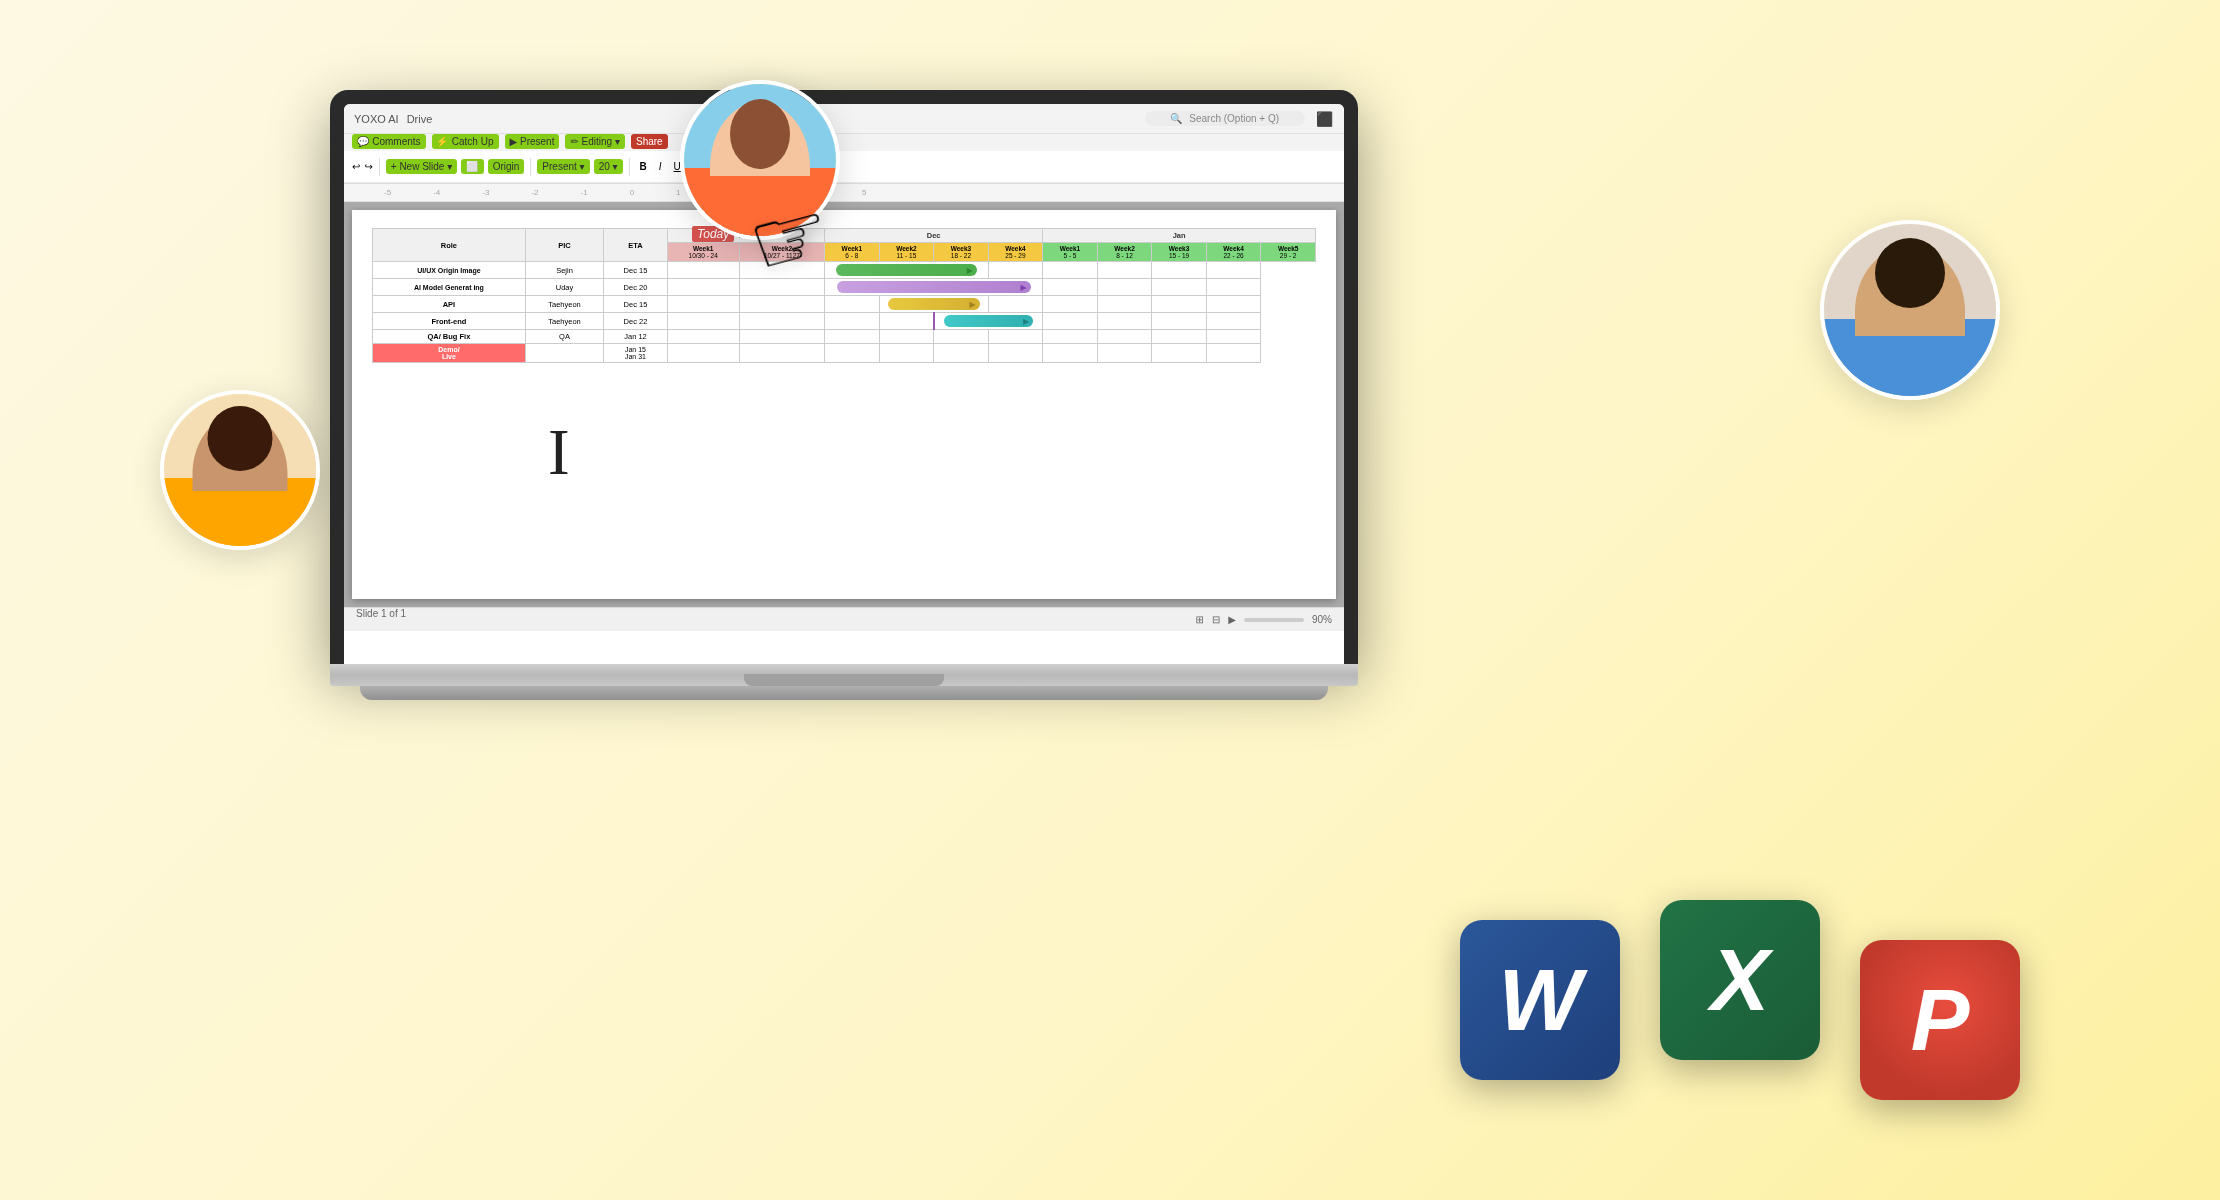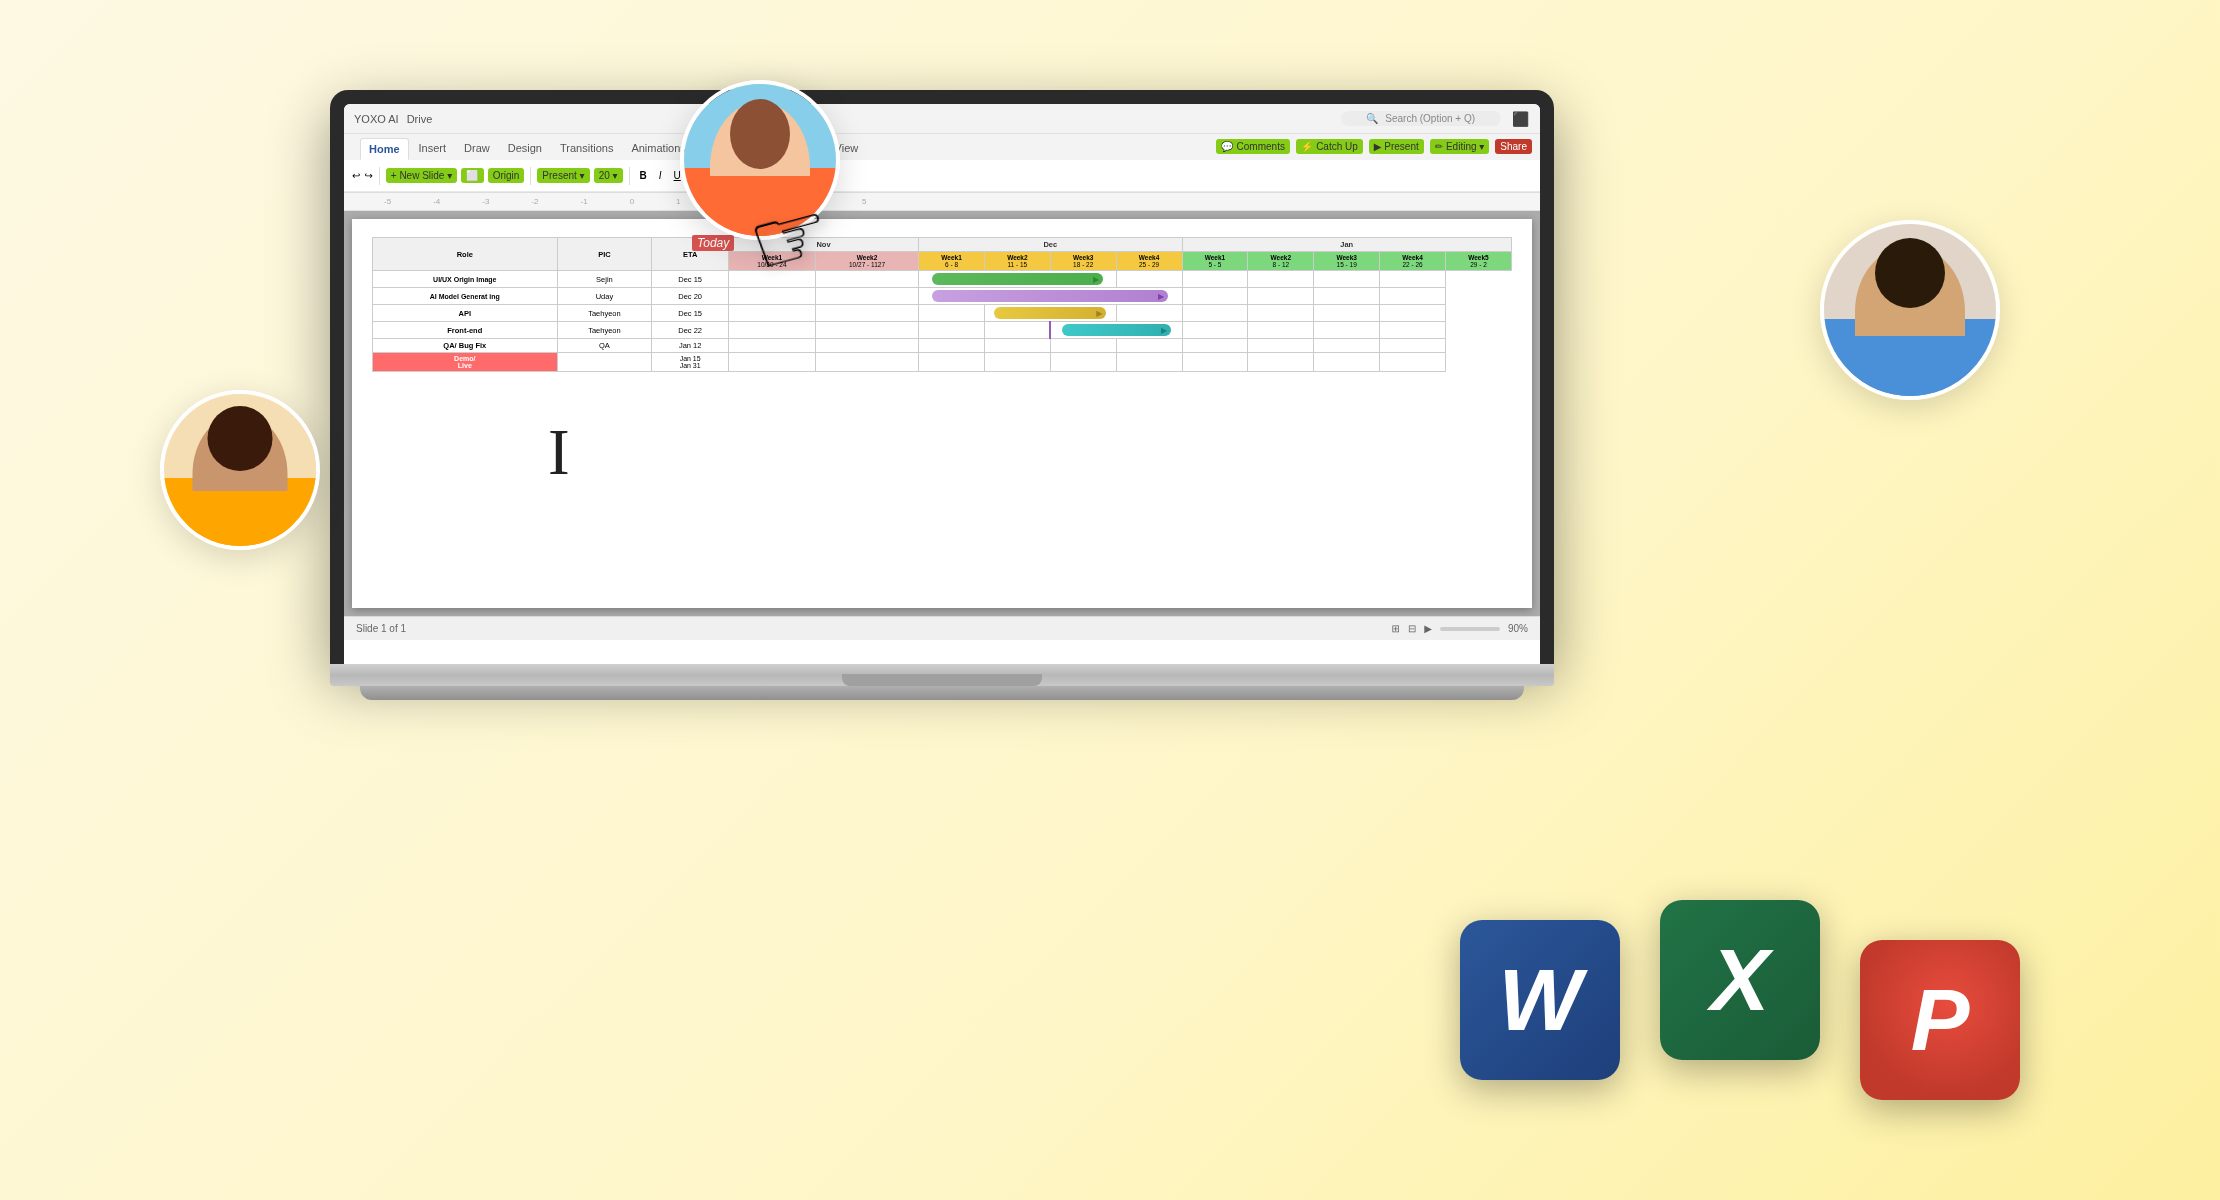--- a/index.html
+++ b/index.html
@@ -35,21 +35,21 @@
       width: 180px; height: 180px;
       top: 220px; right: 220px;
       z-index: 20;
     }
 
     
     .laptop-wrapper {
       position: absolute;
       top: 90px;
       left: 330px;
-      width: 1224px;
+      width: 1028px;
       z-index: 10;
     }
 
     .laptop-screen-outer {
       background: #2a2a2a;
       border-radius: 18px 18px 0 0;
       padding: 14px 14px 0 14px;
       box-shadow: 0 20px 60px rgba(0,0,0,0.4);
     }
 
@@ -242,21 +242,20 @@
       padding-right: 4px;
     }
     .bar-teal::after { content: '▶'; color: #208080; font-size: 8px; }
 
     .demo-row td:first-child { background: #ff6b6b; color: white; font-weight: 700; }
 
     .ppt-statusbar {
       background: #f0f0f0;
       height: 24px;
       display: flex;
-      align-items: center;
       justify-content: space-between;
       padding: 0 12px;
       font-size: 10px;
       color: #666;
       border-top: 1px solid #ddd;
     }
     .status-right { display: flex; align-items: center; gap: 8px; }
 
     
     .cursor-hand {
@@ -362,31 +361,20 @@
           <span style="margin-right:4px;">🔍</span>
           <span>Search (Option + Q)</span>
         </div>
         <div style="margin-left:12px;display:flex;gap:6px;">
           <span style="color:#888;font-size:14px;">⬛</span>
         </div>
       </div>
 
       <div class="ppt-ribbon">
         <div style="display:flex;justify-content:space-between;align-items:center;padding:0 8px;">
-          <div class="ppt-tabs">
-            <div class="ppt-tab active">Home</div>
-            <div class="ppt-tab">Insert</div>
-            <div class="ppt-tab">Draw</div>
-            <div class="ppt-tab">Design</div>
-            <div class="ppt-tab">Transitions</div>
-            <div class="ppt-tab">Animations</div>
-            <div class="ppt-tab highlight">Slide Show</div>
-            <div class="ppt-tab">Review</div>
-            <div class="ppt-tab">View</div>
-          </div>
           <div style="display:flex;gap:6px;font-size:10px;margin-bottom:2px;">
             <span class="toolbar-btn">💬 Comments</span>
             <span class="toolbar-btn">⚡ Catch Up</span>
             <span class="toolbar-btn">▶ Present</span>
             <span class="toolbar-btn">✏ Editing ▾</span>
             <span class="toolbar-btn" style="background:#c0392b;color:white;">Share</span>
           </div>
         </div>
 
         <div class="ppt-toolbar">

